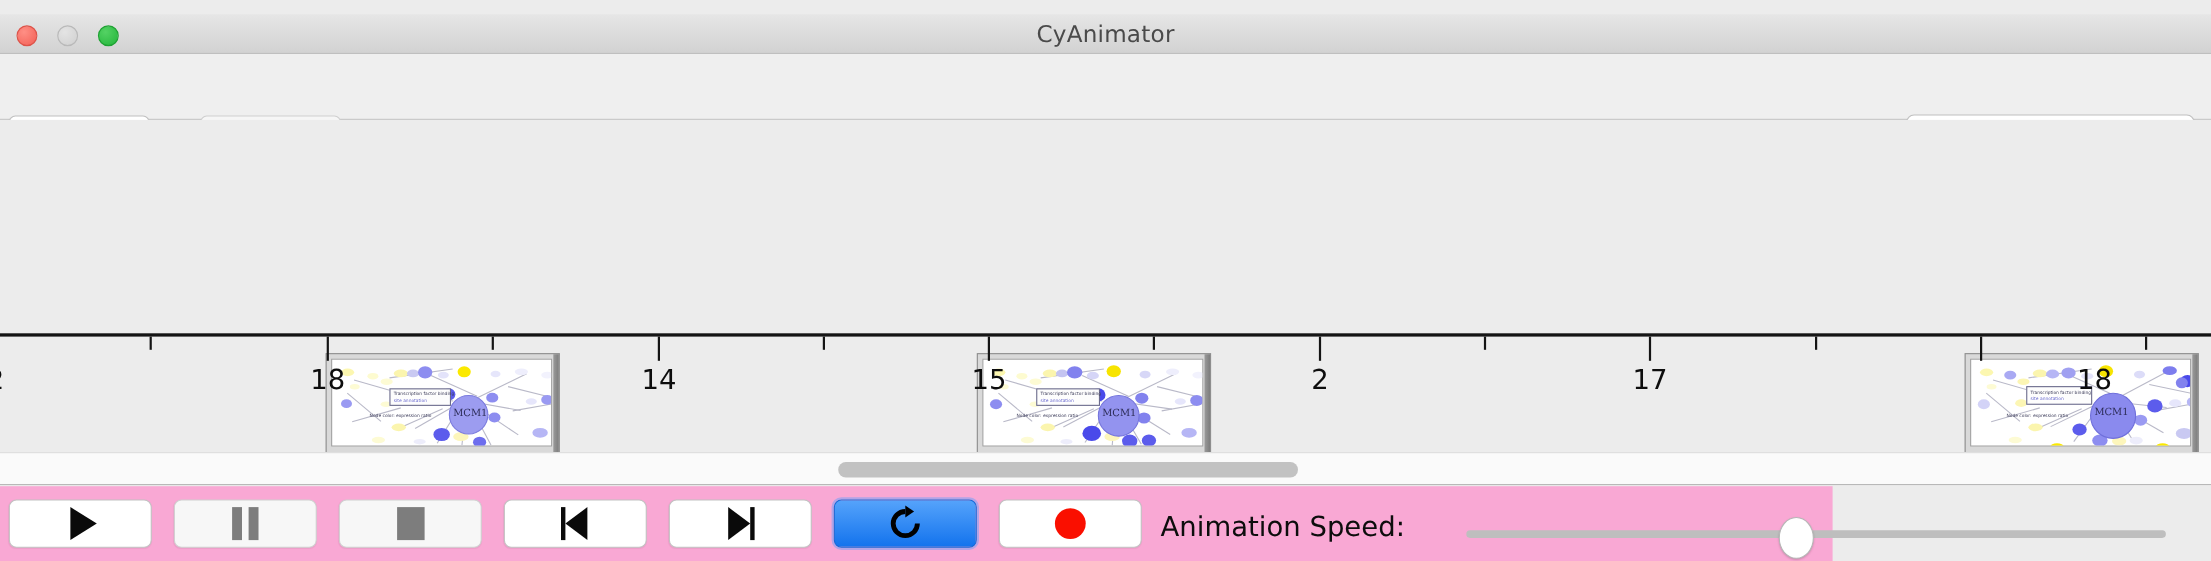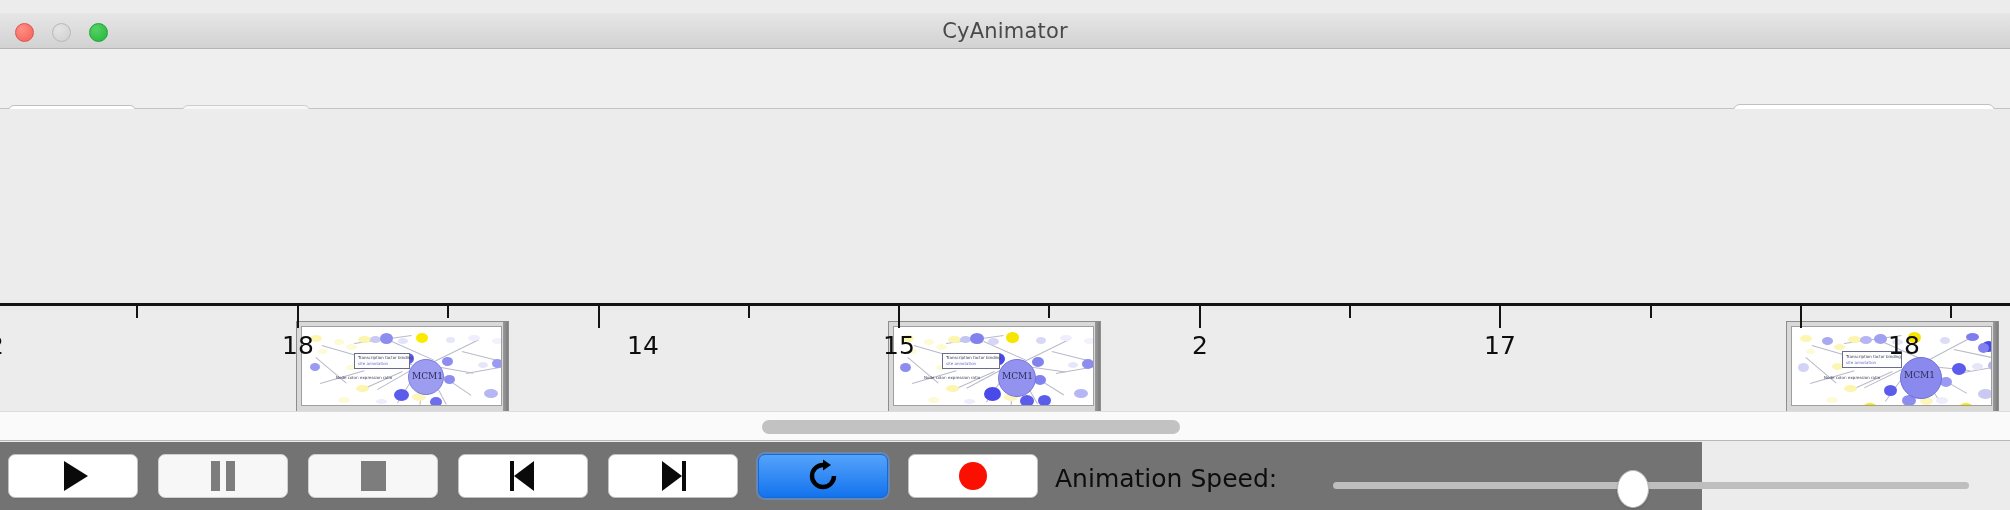--- a/index.html
+++ b/index.html
@@ -262,22 +262,21 @@
     height: 14px;
     border-radius: 7px;
     background: #c2c2c2;
   }
 
   
   .transport {
     position: absolute;
     left: 0; top: 442px;
     width: 1666px; height: 68px;
-    background: #737373;
-    padding-left: 36px;
+    background: #f9a8d4;
   }
   .tbtn {
     position: absolute;
     top: 12px;
     height: 44px;
     box-sizing: border-box;
     border: 1px solid #c2c2c2;
     border-radius: 7px;
     background: #ffffff;
     box-shadow: 0 1px 1px rgba(0,0,0,0.06);
@@ -540,21 +539,21 @@
     </div>
 
     <div class="ruler-line"></div>
     <div id="ticks">
         <div class="tick-label" style="left: -4px;">2</div>
         <div class="tick minor" style="left: 136px;"></div>
         <div class="tick major" style="left: 297px;"></div>
         <div class="tick-label" style="left: 298px;">18</div>
         <div class="tick minor" style="left: 447px;"></div>
         <div class="tick major" style="left: 598px;"></div>
-        <div class="tick-label" style="left: 599px; margin-left: 44px;">14</div>
+        <div class="tick-label" style="left: 599px;">14</div>
         <div class="tick minor" style="left: 748px;"></div>
         <div class="tick major" style="left: 898px;"></div>
         <div class="tick-label" style="left: 899px;">15</div>
         <div class="tick minor" style="left: 1048px;"></div>
         <div class="tick major" style="left: 1199px;"></div>
         <div class="tick-label" style="left: 1200px;">2</div>
         <div class="tick minor" style="left: 1349px;"></div>
         <div class="tick major" style="left: 1499px;"></div>
         <div class="tick-label" style="left: 1500px;">17</div>
         <div class="tick minor" style="left: 1650px;"></div>

